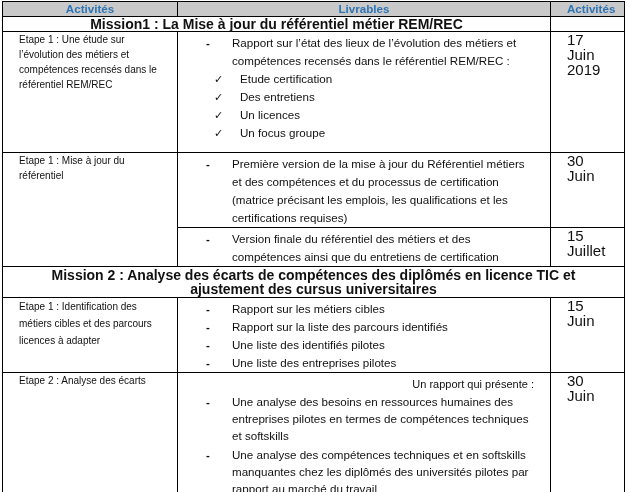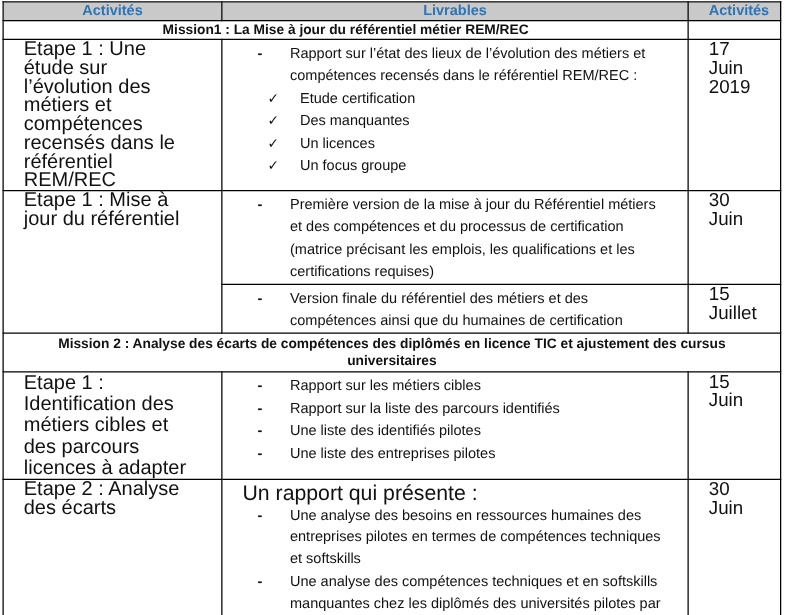--- a/index.html
+++ b/index.html
@@ -38,24 +38,24 @@
       font-weight: bold;
       text-align: center;
       height: 14px;
       line-height: 14px;
       font-size: 11.6px;
     }
     tr.mission td.mission-title {
       font-weight: bold;
       text-align: center;
       line-height: 14px;
-      font-size: 11px;
+      font-size: 14px;
     }
     td.activity {
-      font-size: 16px;
+      font-size: 10px;
       line-height: 20px;
       padding-top: 1px;
     }
     td.activity.tight { line-height: 17px; }
     td.deadline {
       font-size: 15px;
       line-height: 19px;
       padding-top: 1px;
     }
     ul.deliv {
@@ -88,21 +88,22 @@
       font-size: 11.6px;
     }
     ul.checks > li .check {
       position: absolute;
       left: 20px;
       top: 0;
       font-size: 11px;
     }
     .intro {
       line-height: 18px;
-      font-size: 17px;
+      font-size: 11px;
+      text-align: right;
     }
     .cell-pad-top { padding-top: 2px !important; }
   </style>
 </head>
 <body>
 
 <table class="plan">
   <colgroup>
     <col class="c1">
       <col class="c2">
@@ -129,21 +130,21 @@
           <span>Rapport sur l’état des lieux de l’évolution des métiers et compétences recensés dans le référentiel REM/REC :</span>
         </li>
       </ul>
       <ul class="checks">
         <li>
           <span class="check">✓</span>
           <span>Etude certification</span>
         </li>
         <li>
           <span class="check">✓</span>
-          <span>Des manquantes</span>
+          <span>Des entretiens</span>
         </li>
         <li>
           <span class="check">✓</span>
           <span>Un licences</span>
         </li>
         <li>
           <span class="check">✓</span>
           <span>Un focus groupe</span>
         </li>
       </ul>
@@ -162,21 +163,21 @@
       </ul>
     </td>
     <td class="deadline">30 Juin</td>
   </tr>
 
   <tr style="height:35px;">
     <td class="cell-pad-top">
       <ul class="deliv">
         <li>
           <span class="dash">-</span>
-          <span>Version finale du référentiel des métiers et des compétences ainsi que du humaines de certification</span>
+          <span>Version finale du référentiel des métiers et des compétences ainsi que du entretiens de certification</span>
         </li>
       </ul>
     </td>
     <td class="deadline">15 Juillet</td>
   </tr>
 
   <tr class="mission">
     <td colspan="3" class="mission-title" style="padding:1px 40px;">Mission 2 : Analyse des écarts de compétences des diplômés en licence TIC et ajustement des cursus universitaires</td>
   </tr>
 

